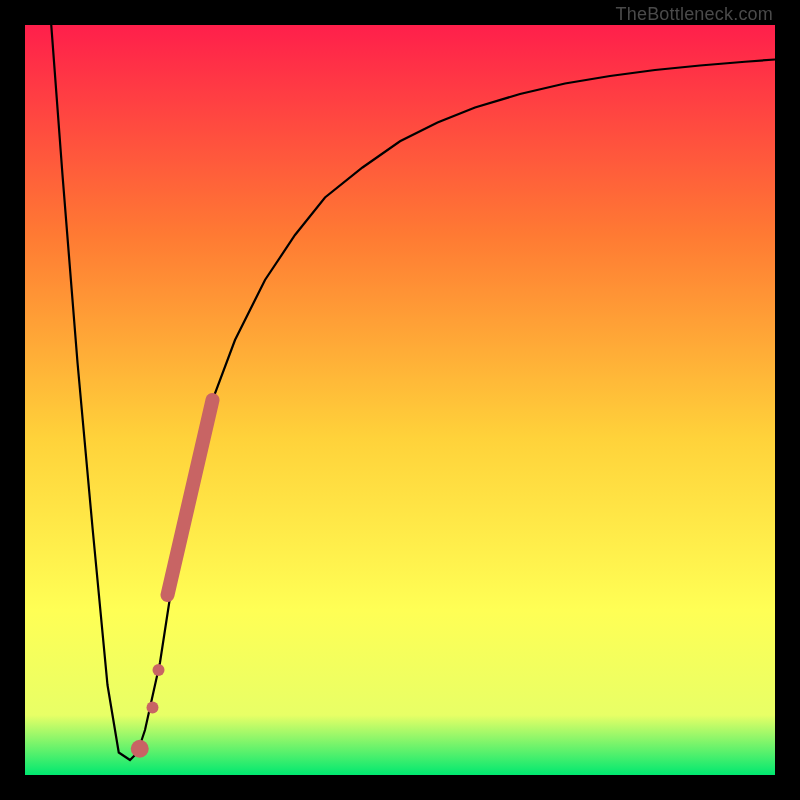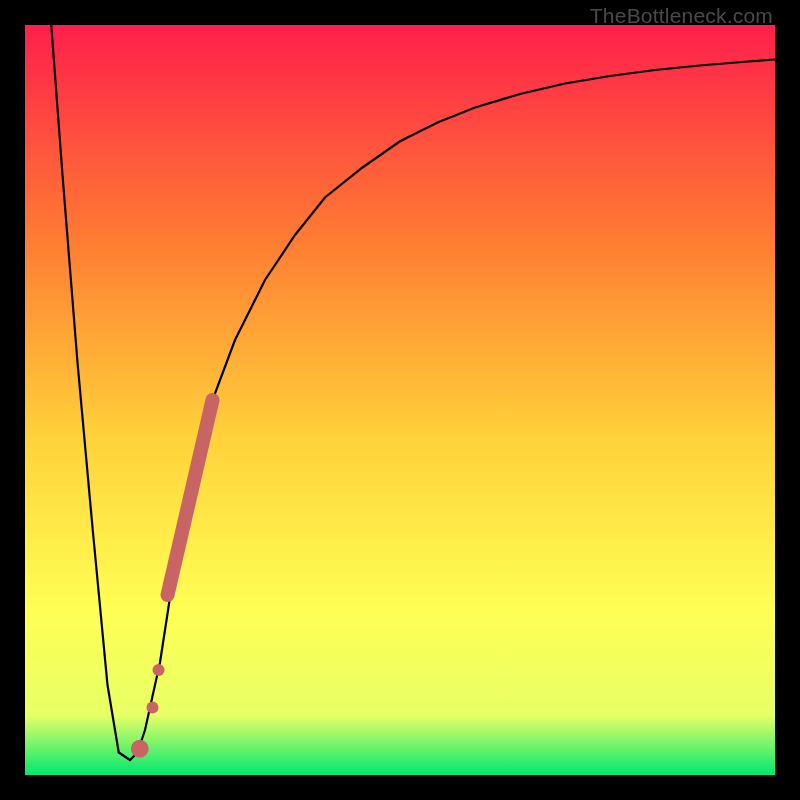--- a/index.html
+++ b/index.html
@@ -21,21 +21,21 @@
     position: absolute;
     left: 25px;
     top: 25px;
     width: 750px;
     height: 750px;
   }
   .watermark {
     position: absolute;
     top: 4px;
     right: 27px;
-    font-size: 21px;
+    font-size: 18px;
     font-weight: 500;
     color: #4a4a4a;
     letter-spacing: 0.2px;
   }
   svg { display: block; }
 </style>
 </head>
 <body>
 
 <div class="frame">

